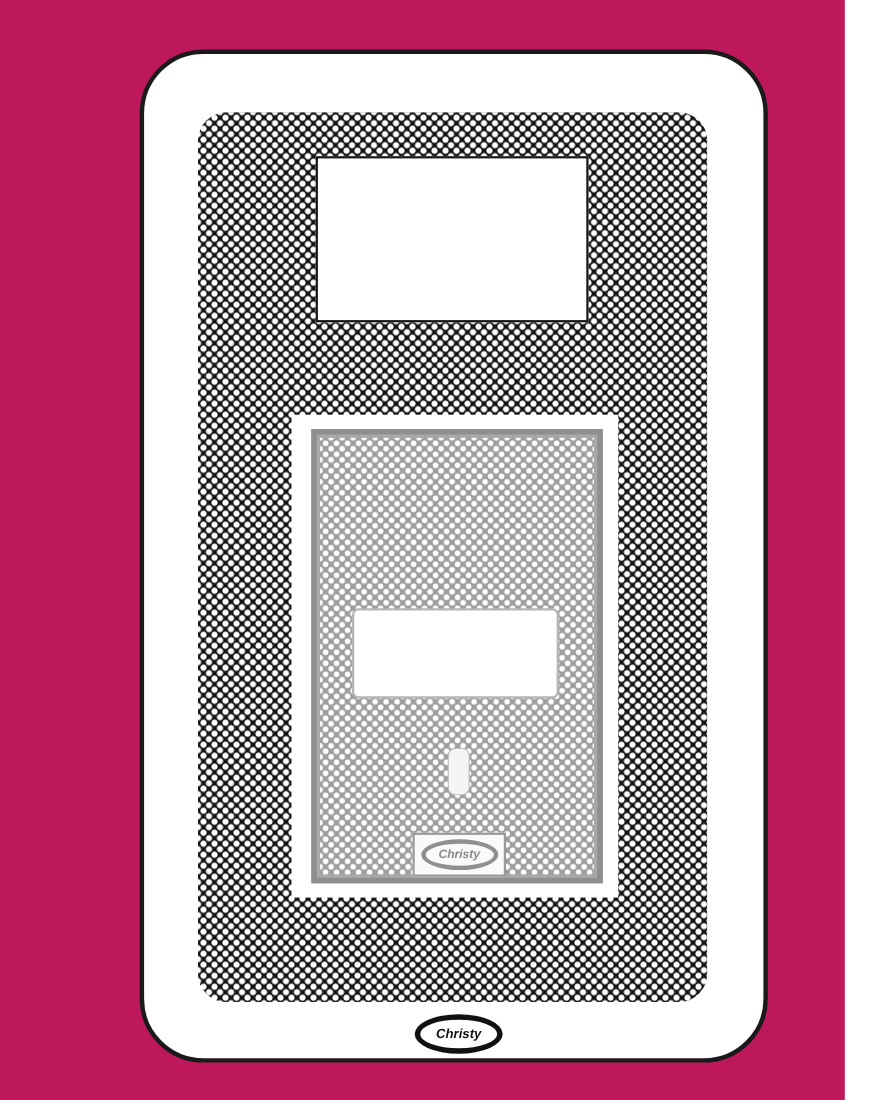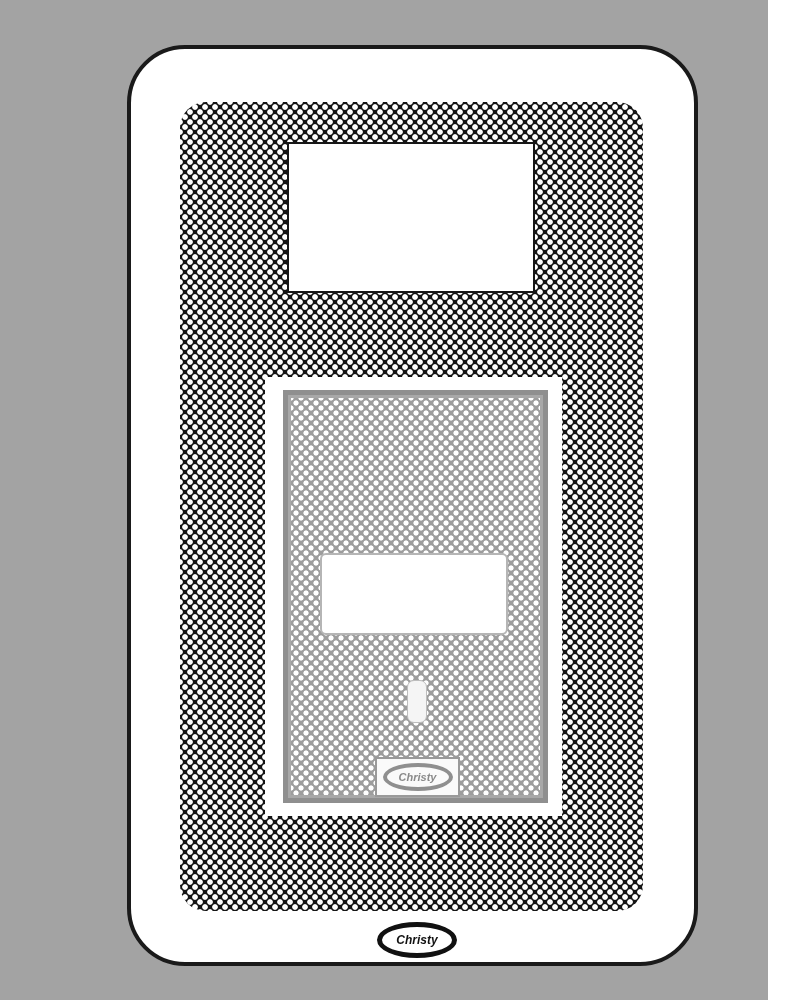--- a/index.html
+++ b/index.html
@@ -5,21 +5,21 @@
   html, body {
     margin: 0;
     padding: 0;
     background: #ffffff;
     font-family: "Liberation Sans", sans-serif;
   }
   .canvas {
     position: relative;
     width: 768px;
     height: 1000px;
-    background: #a3a3a3;
+    background: #be185d;
     overflow: hidden;
   }
 
   
   .cover-outline {
     position: absolute;
     left: 127px;
     top: 45px;
     width: 571px;
     height: 921px;

